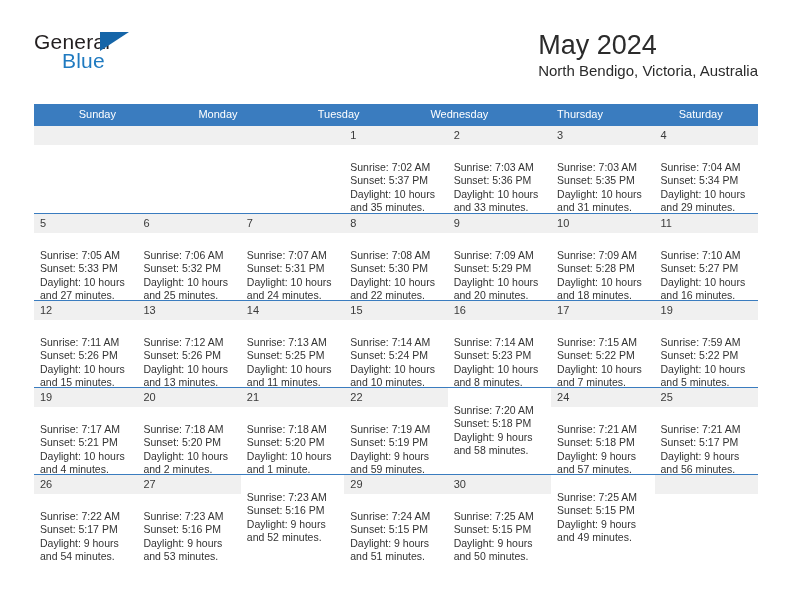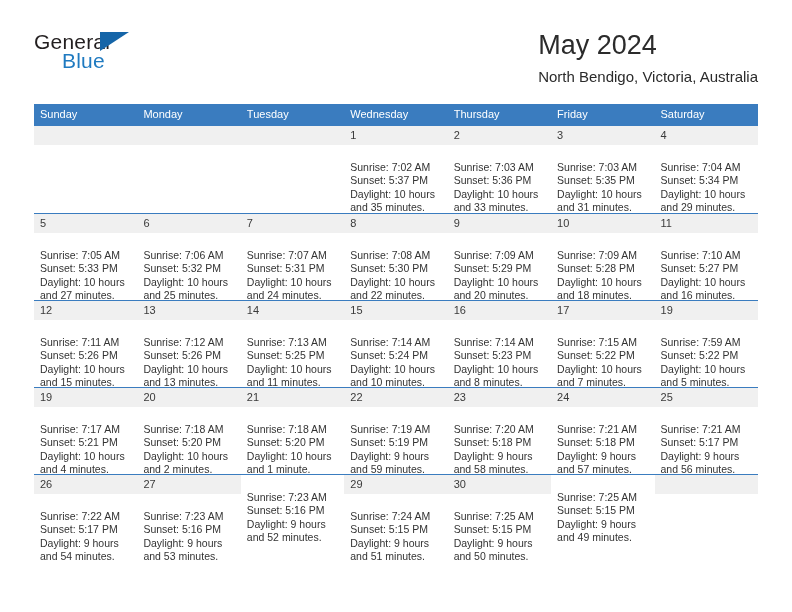--- a/index.html
+++ b/index.html
@@ -72,21 +72,20 @@
     text-align: left;
   }
   .cal-title {
     font-size: 27px;
     font-weight: normal;
     color: #2b2b2b;
     line-height: 34px;
     white-space: nowrap;
   }
   .cal-subtitle {
-    margin-top: 6px;
     font-size: 15px;
     font-weight: normal;
     color: #2b2b2b;
     line-height: 18px;
     white-space: nowrap;
   }
 
   
   .calendar {
     position: absolute;
@@ -100,20 +99,21 @@
     height: 22px;
   }
   .weekhead .wd {
     flex: 1 1 0;
     box-sizing: border-box;
     padding: 3px 0 0 6px;
     color: #ffffff;
     font-size: 11px;
     line-height: 14px;
     white-space: nowrap;
+    text-align: center;
   }
   .week {
     display: flex;
     border-top: 1px solid #3a7cbf;
     height: 87px;
     box-sizing: border-box;
   }
   .week:first-of-type {
     border-top: none;
   }
@@ -165,21 +165,20 @@
 
   </div>
 
   <div class="calendar">
     <div class="weekhead" id="weekhead">
         <div class="wd">Sunday</div>
         <div class="wd">Monday</div>
         <div class="wd">Tuesday</div>
         <div class="wd">Wednesday</div>
         <div class="wd">Thursday</div>
-        <div class="wd">Friday</div>
         <div class="wd">Saturday</div>
       </div>
     <div id="weeks-container">
         <div class="week">
           <div class="cell empty">
             <div class="daynum-band"></div>
             <div class="lines">
               <div></div>
               <div></div>
               <div></div>
@@ -402,21 +401,20 @@
           <div class="cell">
             <div class="daynum-band">22</div>
             <div class="lines">
               <div>Sunrise: 7:19 AM</div>
               <div>Sunset: 5:19 PM</div>
               <div>Daylight: 9 hours</div>
               <div>and 59 minutes.</div>
             </div>
           </div>
           <div class="cell">
-            <div class="daynum-band">23</div>
             <div class="lines">
               <div>Sunrise: 7:20 AM</div>
               <div>Sunset: 5:18 PM</div>
               <div>Daylight: 9 hours</div>
               <div>and 58 minutes.</div>
             </div>
           </div>
           <div class="cell">
             <div class="daynum-band">24</div>
             <div class="lines">

